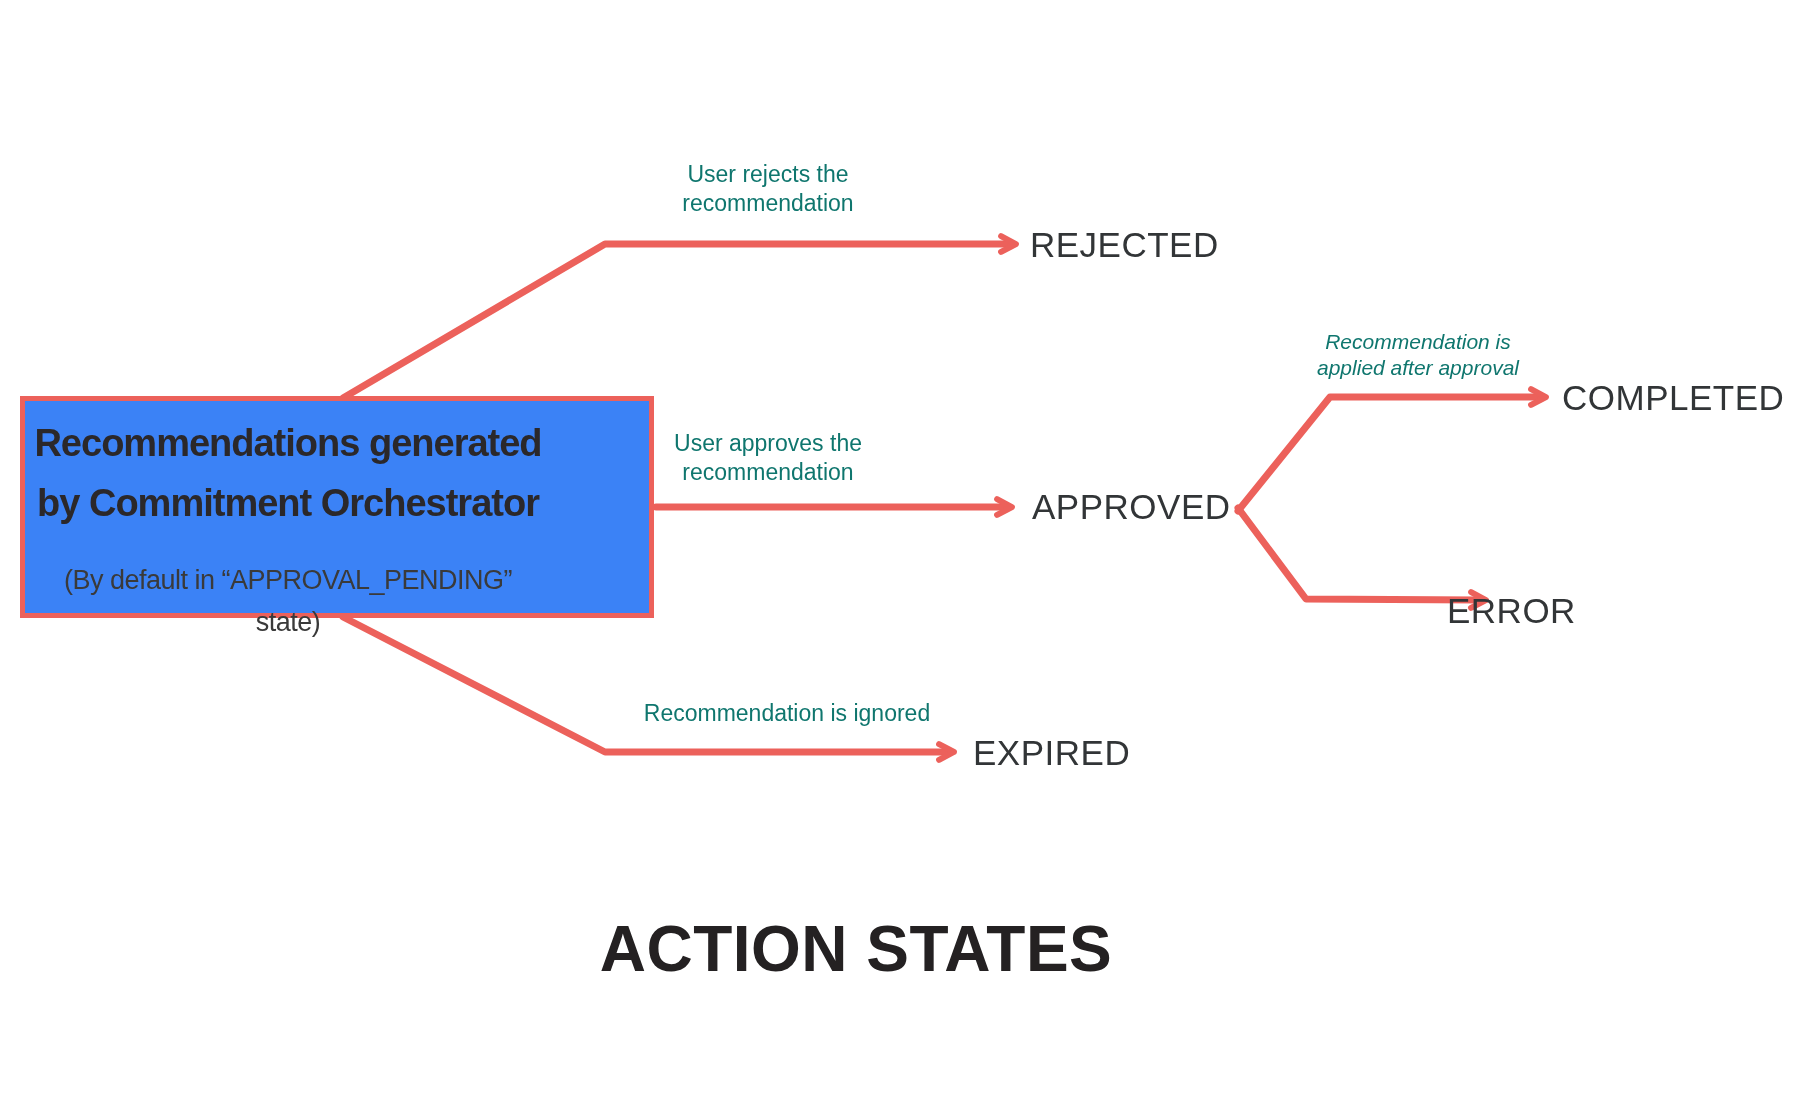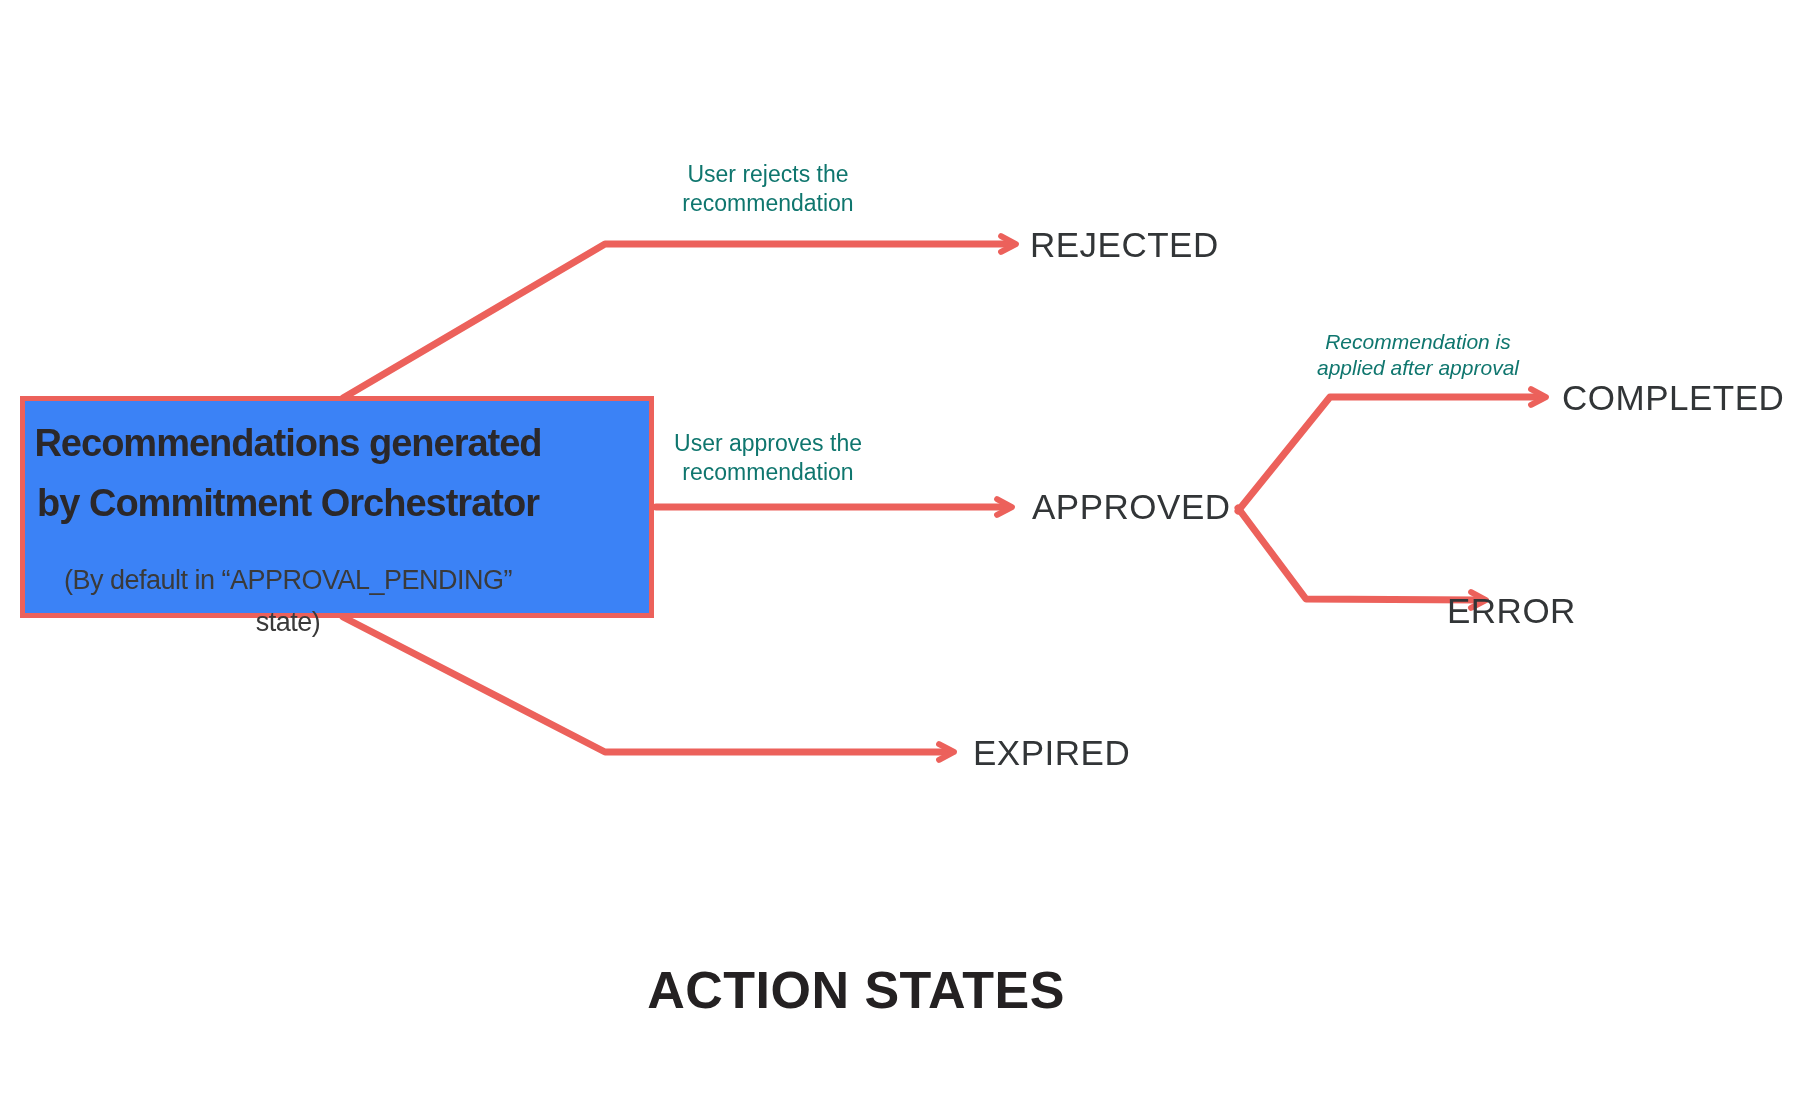--- a/index.html
+++ b/index.html
@@ -57,23 +57,23 @@
     text-align:center;
     color:#0f766e;
     white-space:nowrap;
   }
   .edge-label.big{font-size:23px;line-height:29px;}
   .edge-label.small{font-size:21px;line-height:26px;}
   .edge-label span{display:block;}
 
   .footer-title{
     position:absolute;
-    left:856px;top:960px;
+    left:856px;top:912px;
     transform:translateX(-50%);
-    font-size:52px;
+    font-size:64px;
     font-weight:bold;
     letter-spacing:0.5px;
     color:#242122;
     white-space:nowrap;
   }
 </style>
 </head>
 <body>
 
 <div class="canvas">
@@ -106,20 +106,23 @@
   <div class="edge-label big" style="left:768px;top:160px;">
     <span>User rejects the</span>
     <span>recommendation</span>
   </div>
 
   <div class="edge-label big" style="left:768px;top:429px;">
     <span>User approves the</span>
     <span>recommendation</span>
   </div>
 
+  <div class="edge-label big" style="left:787px;top:699px;">
+    <span>Recommendation is ignored</span>
+  </div>
 
   <div class="edge-label small" style="left:1418px;top:329px;font-style:italic;">
     <span>Recommendation is</span>
     <span>applied after approval</span>
   </div>
 
 
   <div class="state" style="left:1030px;top:223px;">REJECTED</div>
   <div class="state" style="left:1032px;top:485px;">APPROVED</div>
   <div class="state" style="left:973px;top:731px;">EXPIRED</div>

